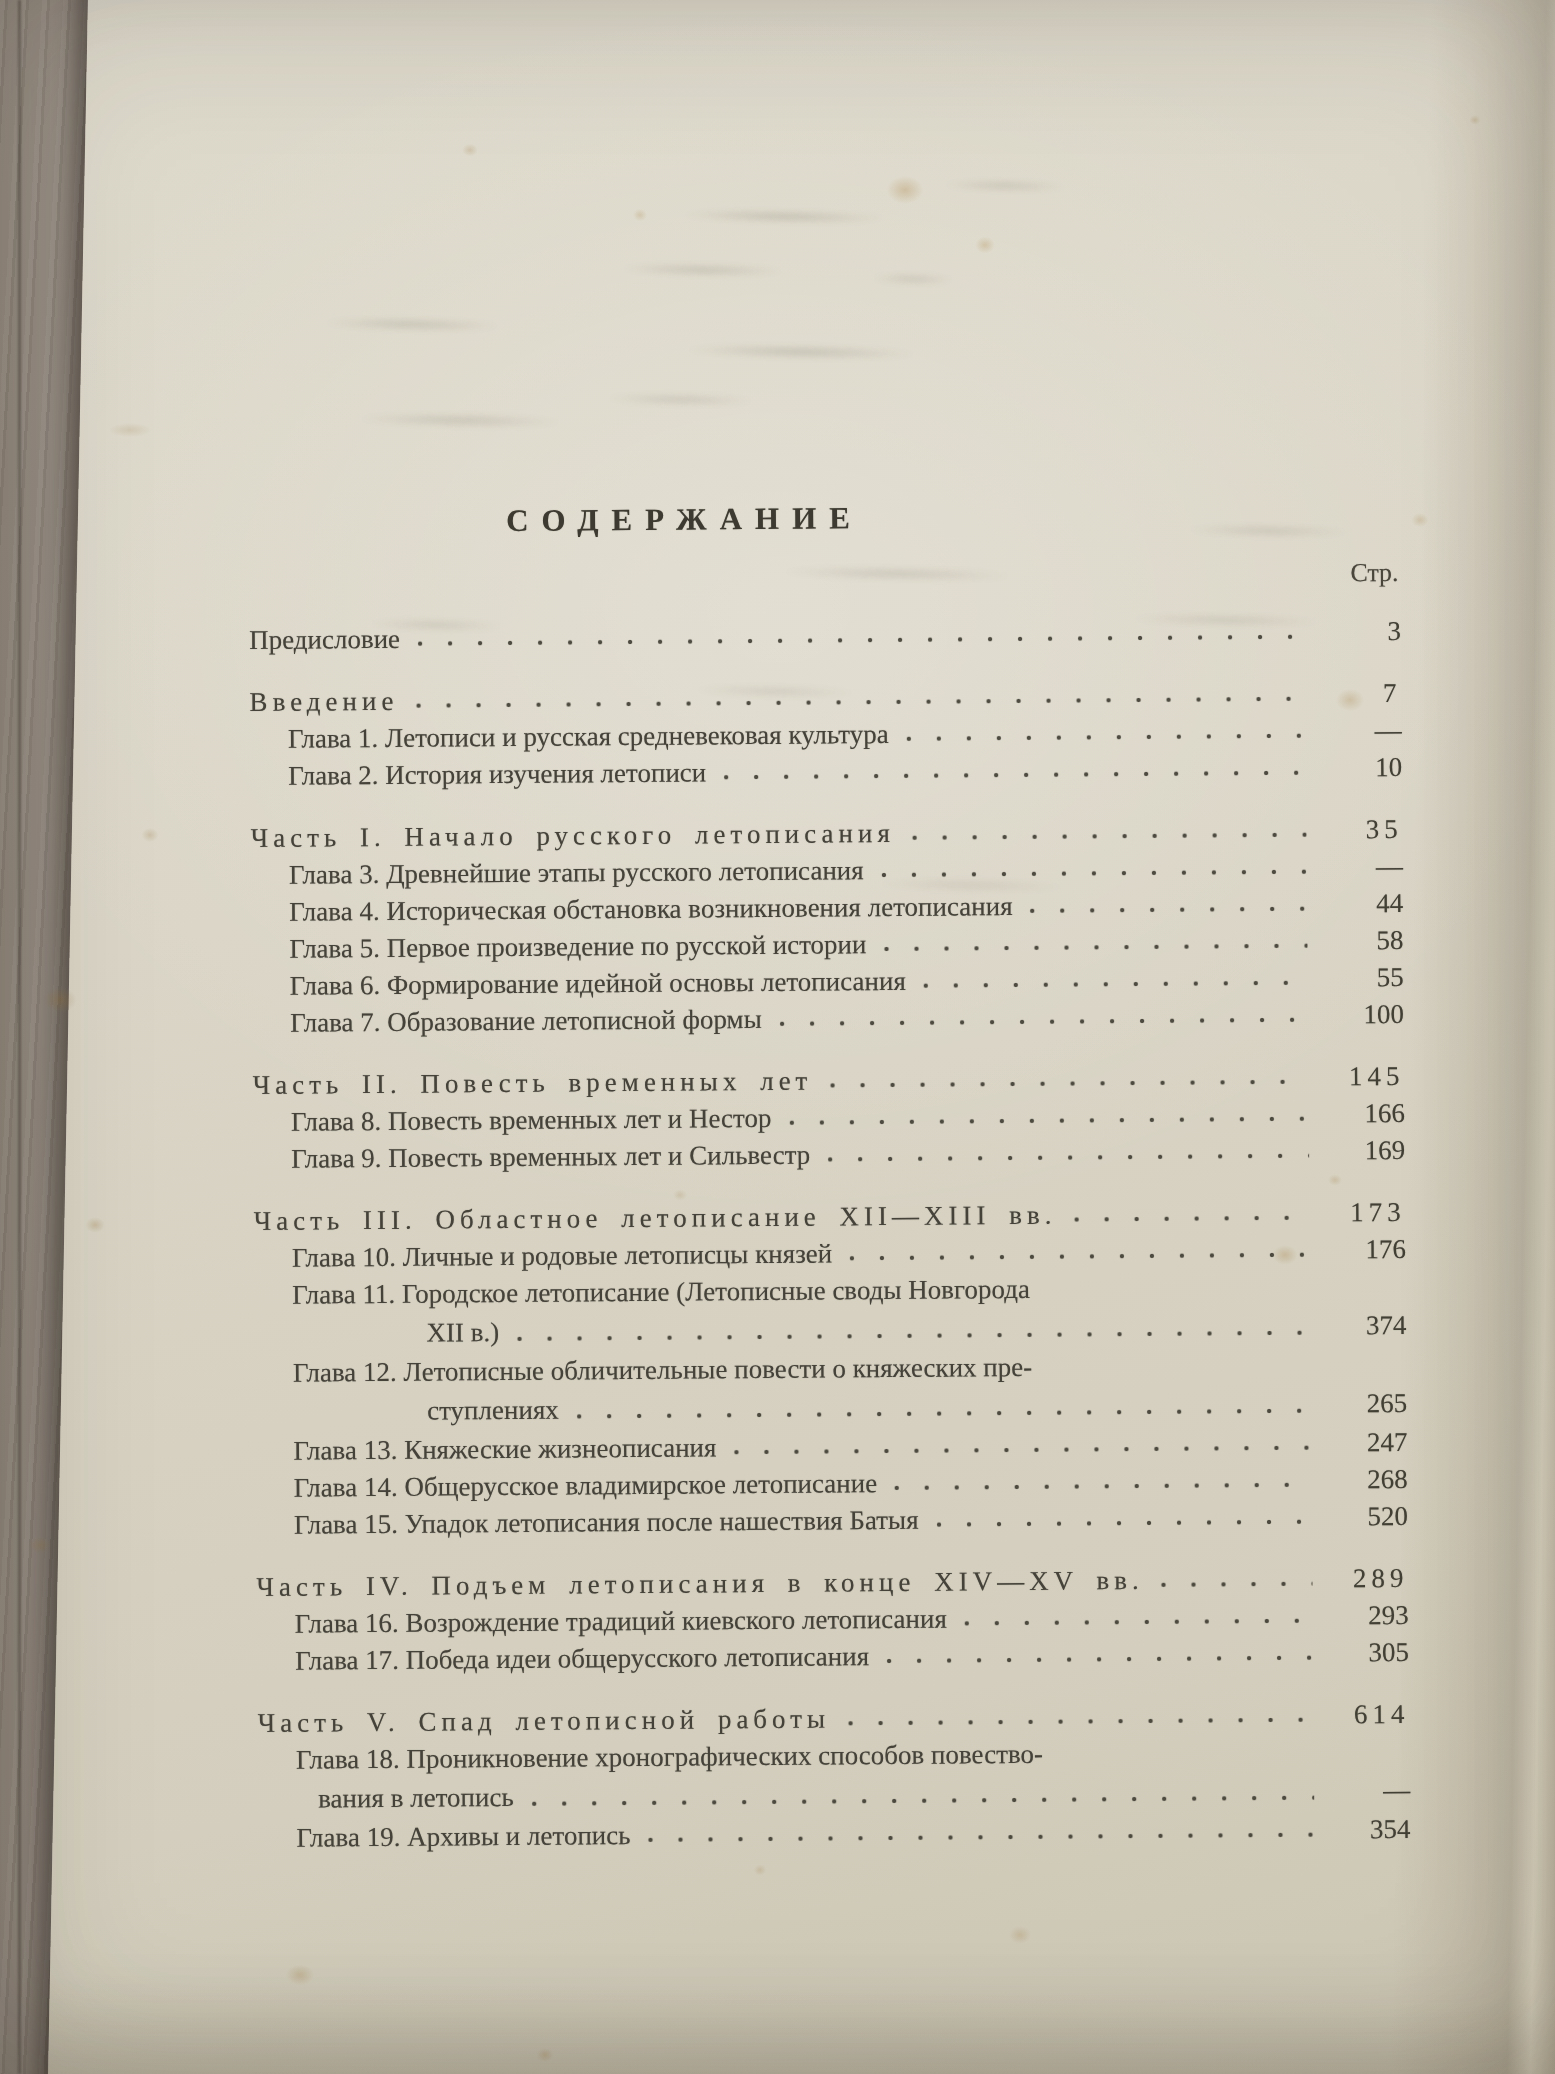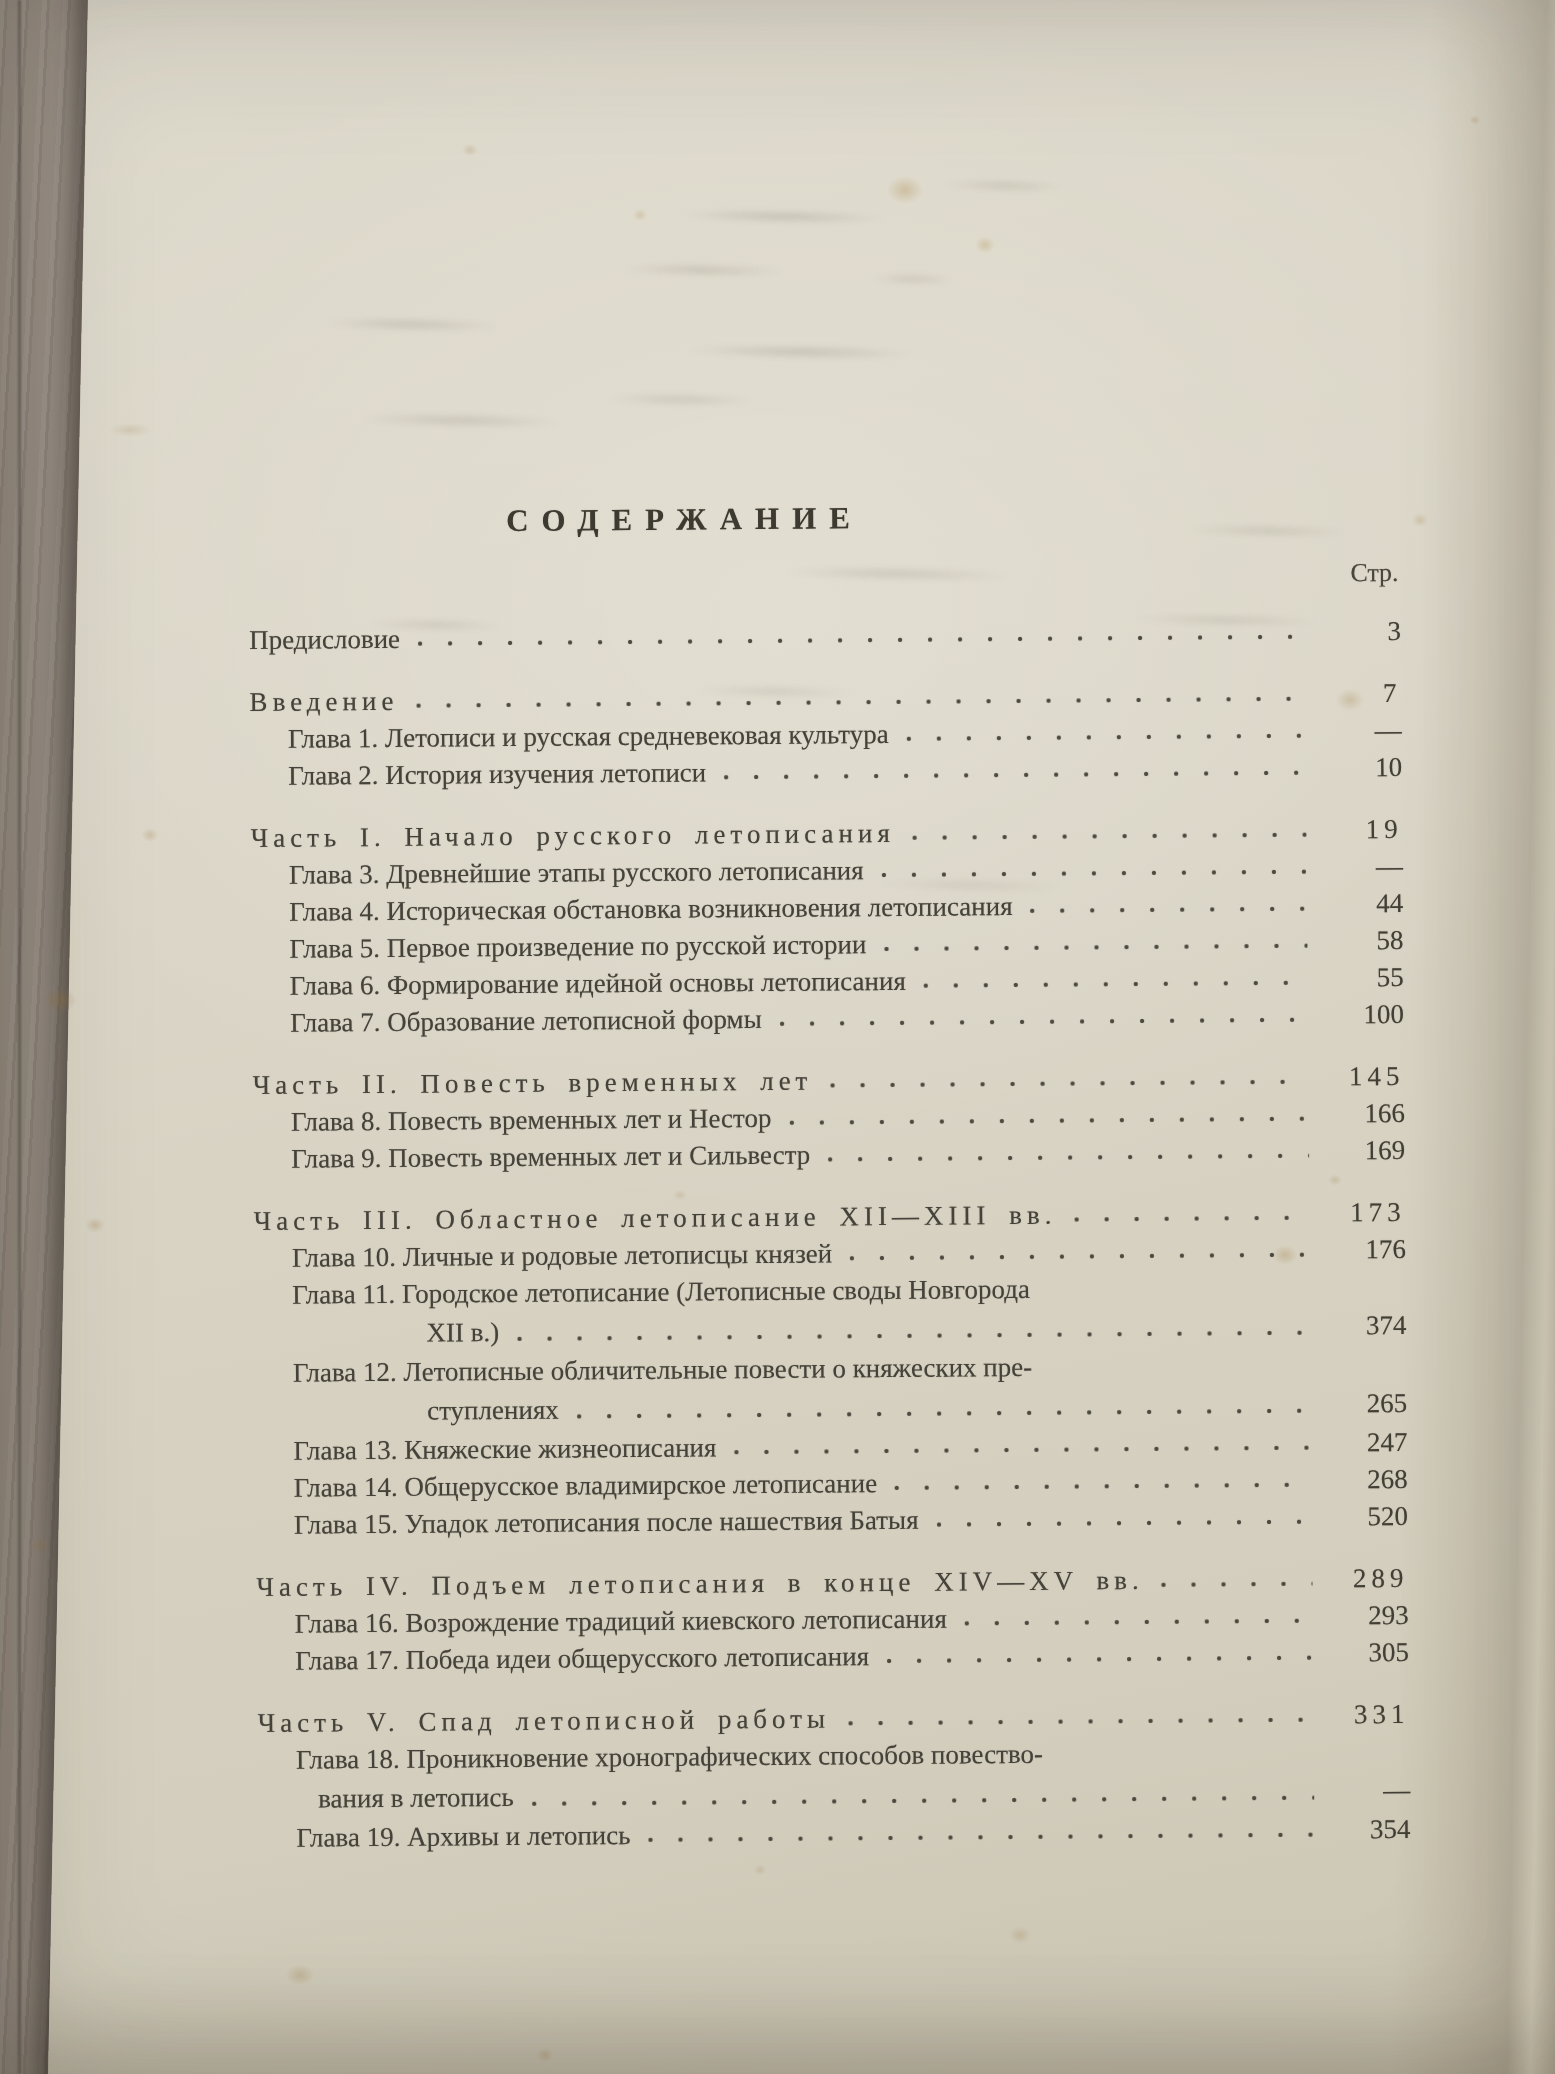--- a/index.html
+++ b/index.html
@@ -152,21 +152,21 @@
         <span class="pg">—</span>
       </div>
       <div class="row lvl1">
         <span class="lbl">Глава 2. История изучения летописи</span>
         <span class="dots"></span>
         <span class="pg">10</span>
       </div>
       <div class="row lvl0 wide">
         <span class="lbl">Часть I. Начало русского летописания</span>
         <span class="dots"></span>
-        <span class="pg">19</span>
+        <span class="pg">35</span>
       </div>
       <div class="row lvl1">
         <span class="lbl">Глава 3. Древнейшие этапы русского летописания</span>
         <span class="dots"></span>
         <span class="pg">—</span>
       </div>
       <div class="row lvl1">
         <span class="lbl">Глава 4. Историческая обстановка возникновения летописания</span>
         <span class="dots"></span>
         <span class="pg">44</span>
@@ -257,21 +257,21 @@
         <span class="pg">293</span>
       </div>
       <div class="row lvl1">
         <span class="lbl">Глава 17. Победа идеи общерусского летописания</span>
         <span class="dots"></span>
         <span class="pg">305</span>
       </div>
       <div class="row lvl0 wide">
         <span class="lbl">Часть V. Спад летописной работы</span>
         <span class="dots"></span>
-        <span class="pg">331</span>
+        <span class="pg">614</span>
       </div>
       <div class="row lvl1 nodots">
         <span class="lbl">Глава 18. Проникновение хронографических способов повество-</span>
         <span class="dots"></span>
         <span class="pg"></span>
       </div>
       <div class="row lvl3">
         <span class="lbl">вания в летопись</span>
         <span class="dots"></span>
         <span class="pg">—</span>

